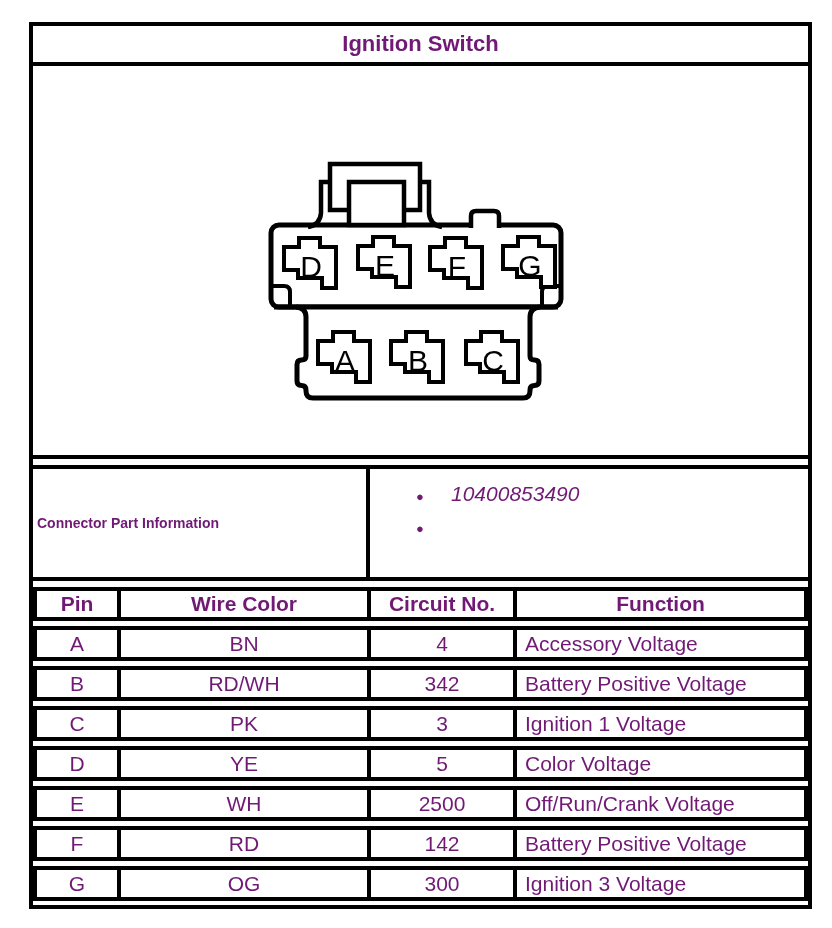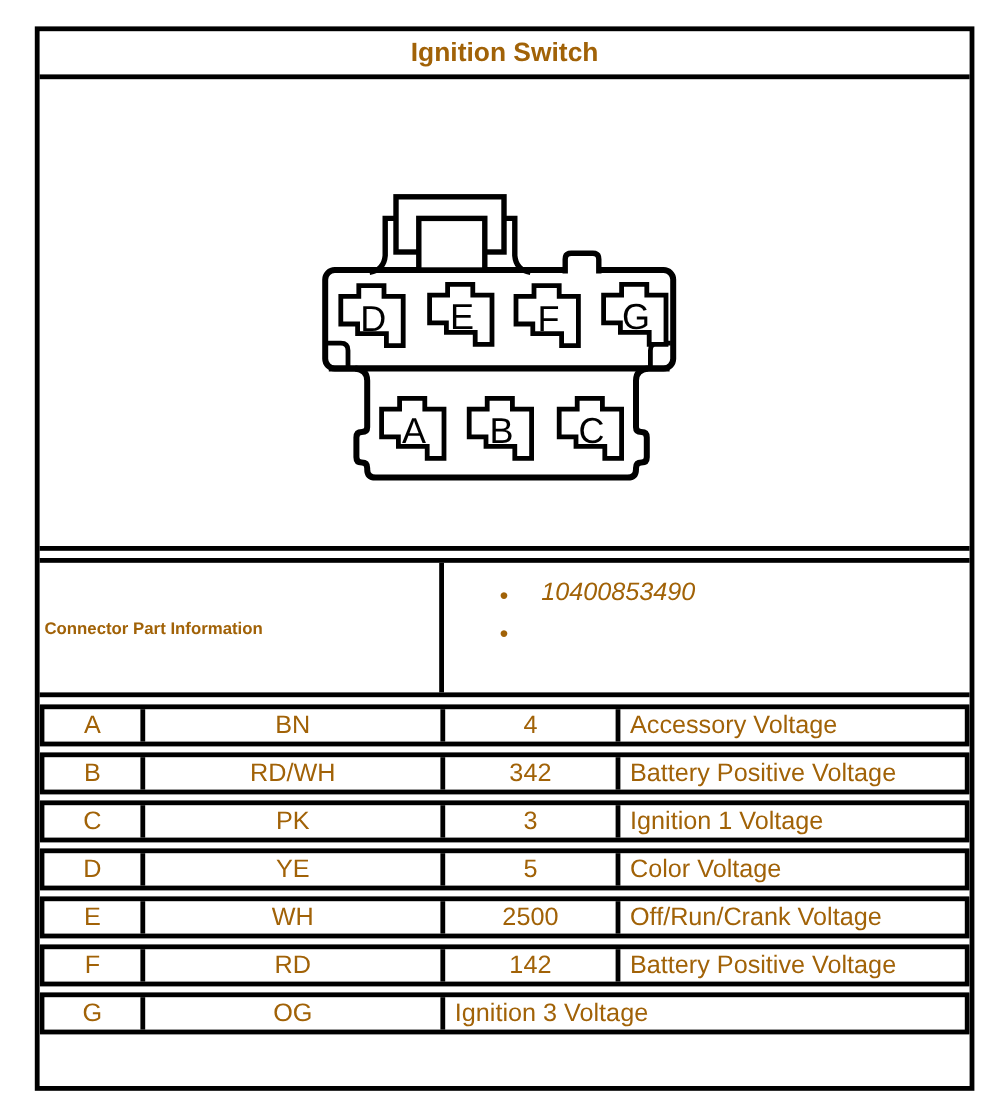--- a/index.html
+++ b/index.html
@@ -1,18 +1,18 @@
 <!DOCTYPE html>
 <html><head>
 <meta charset="utf-8">
 <style>
   html,body { margin:0; padding:0; background:#fff; }
   .page {
     position:relative; width:832px; height:928px; background:#fff;
-    font-family:"Liberation Sans", sans-serif; color:#a16207;
+    font-family:"Liberation Sans", sans-serif; color:#701a75;
   }
   .frame {
     position:absolute; left:29px; top:22px; width:783px; height:887px;
     border:4px solid #000; box-sizing:border-box; background:#fff;
   }
   .title-bar {
     height:36px; border-bottom:4px solid #000;
     display:flex; align-items:center; justify-content:center;
     font-size:22px; font-weight:bold;
   }
@@ -119,20 +119,26 @@
         </div>
         <div class="pi-item">
           <span class="pi-bullet">●</span>
         </div>
       </div>
     </div>
 
     <div class="gap"></div>
 
     <div class="pin-table">
+      <div class="t-row header">
+        <div class="cell c1">Pin</div>
+        <div class="cell c2">Wire Color</div>
+        <div class="cell c3">Circuit No.</div>
+        <div class="cell c4">Function</div>
+      </div>
 
       <div class="t-row">
         <div class="cell c1">A</div>
         <div class="cell c2">BN</div>
         <div class="cell c3">4</div>
         <div class="cell c4">Accessory Voltage</div>
       </div>
       <div class="t-row">
         <div class="cell c1">B</div>
         <div class="cell c2">RD/WH</div>
@@ -159,18 +165,19 @@
       </div>
       <div class="t-row">
         <div class="cell c1">F</div>
         <div class="cell c2">RD</div>
         <div class="cell c3">142</div>
         <div class="cell c4">Battery Positive Voltage</div>
       </div>
       <div class="t-row">
         <div class="cell c1">G</div>
         <div class="cell c2">OG</div>
+        <div class="cell c3">300</div>
         <div class="cell c4">Ignition 3 Voltage</div>
       </div>
     </div>
 
   </div>
 </div>
 
 </body></html>

